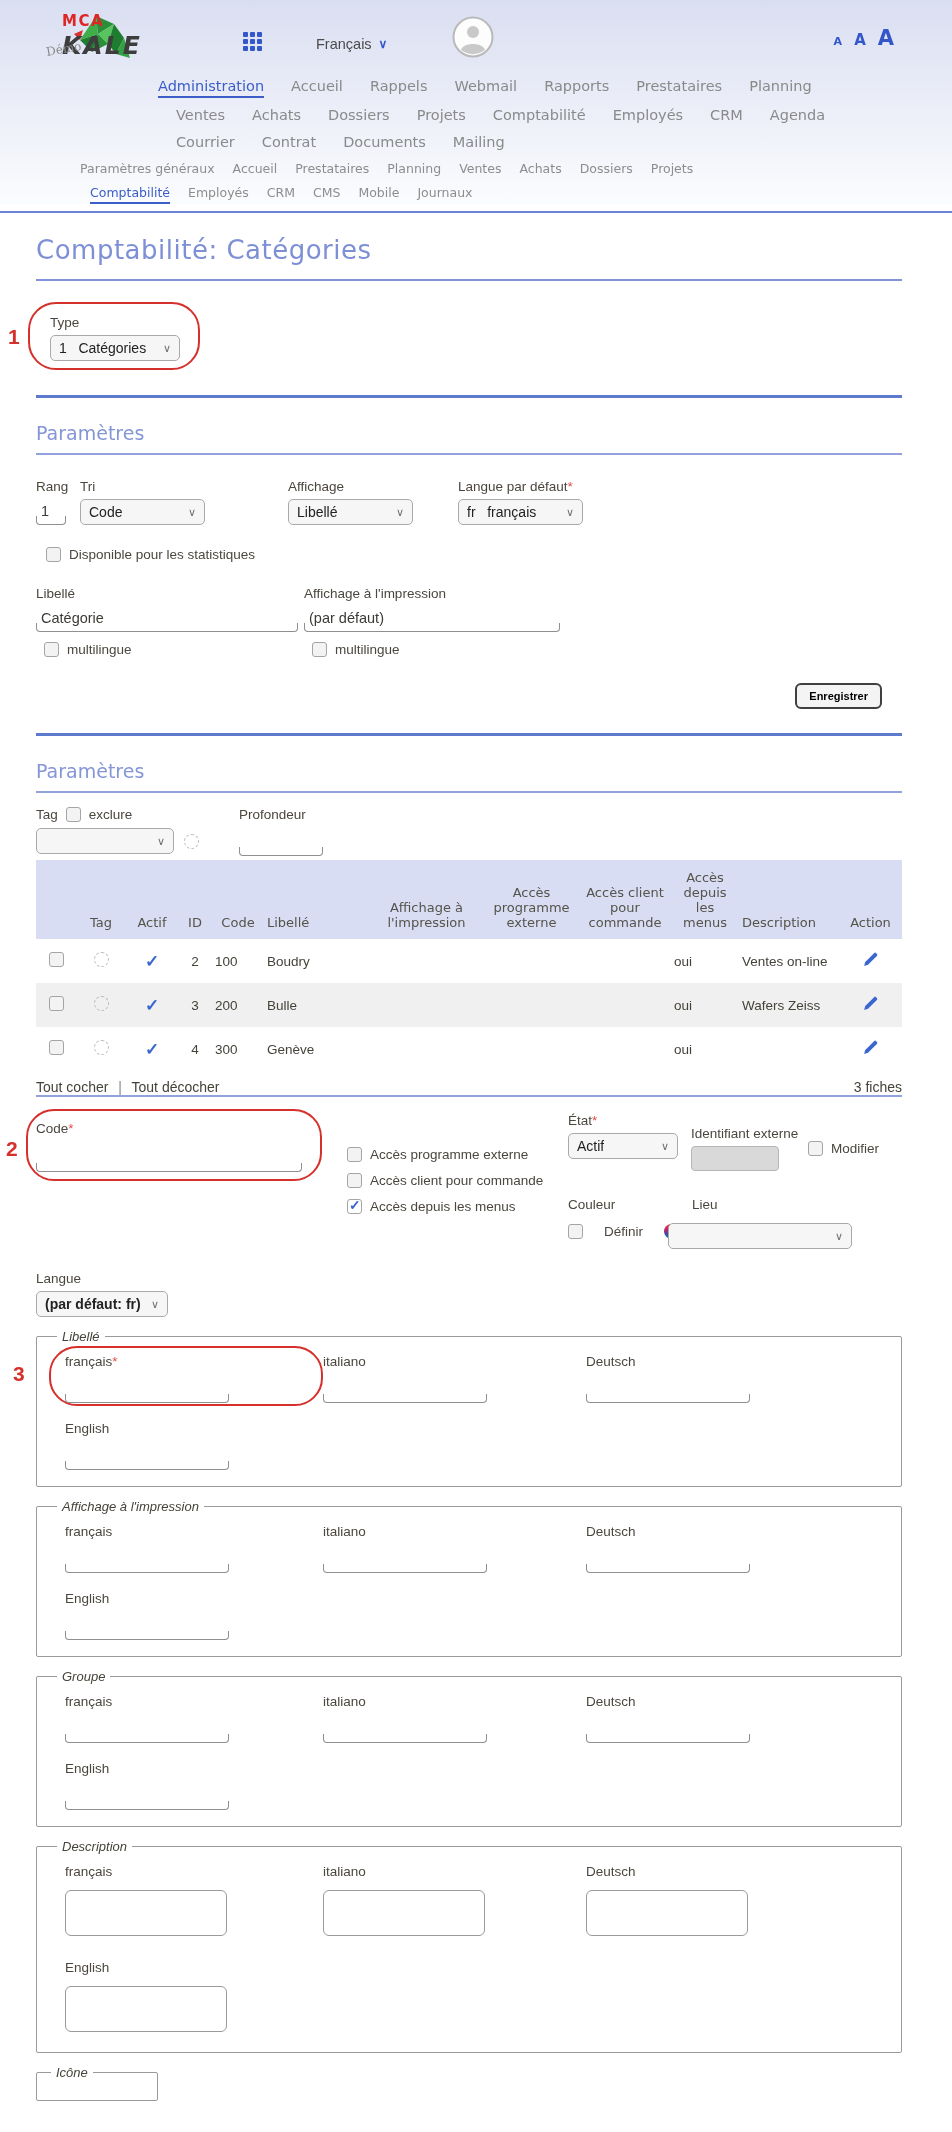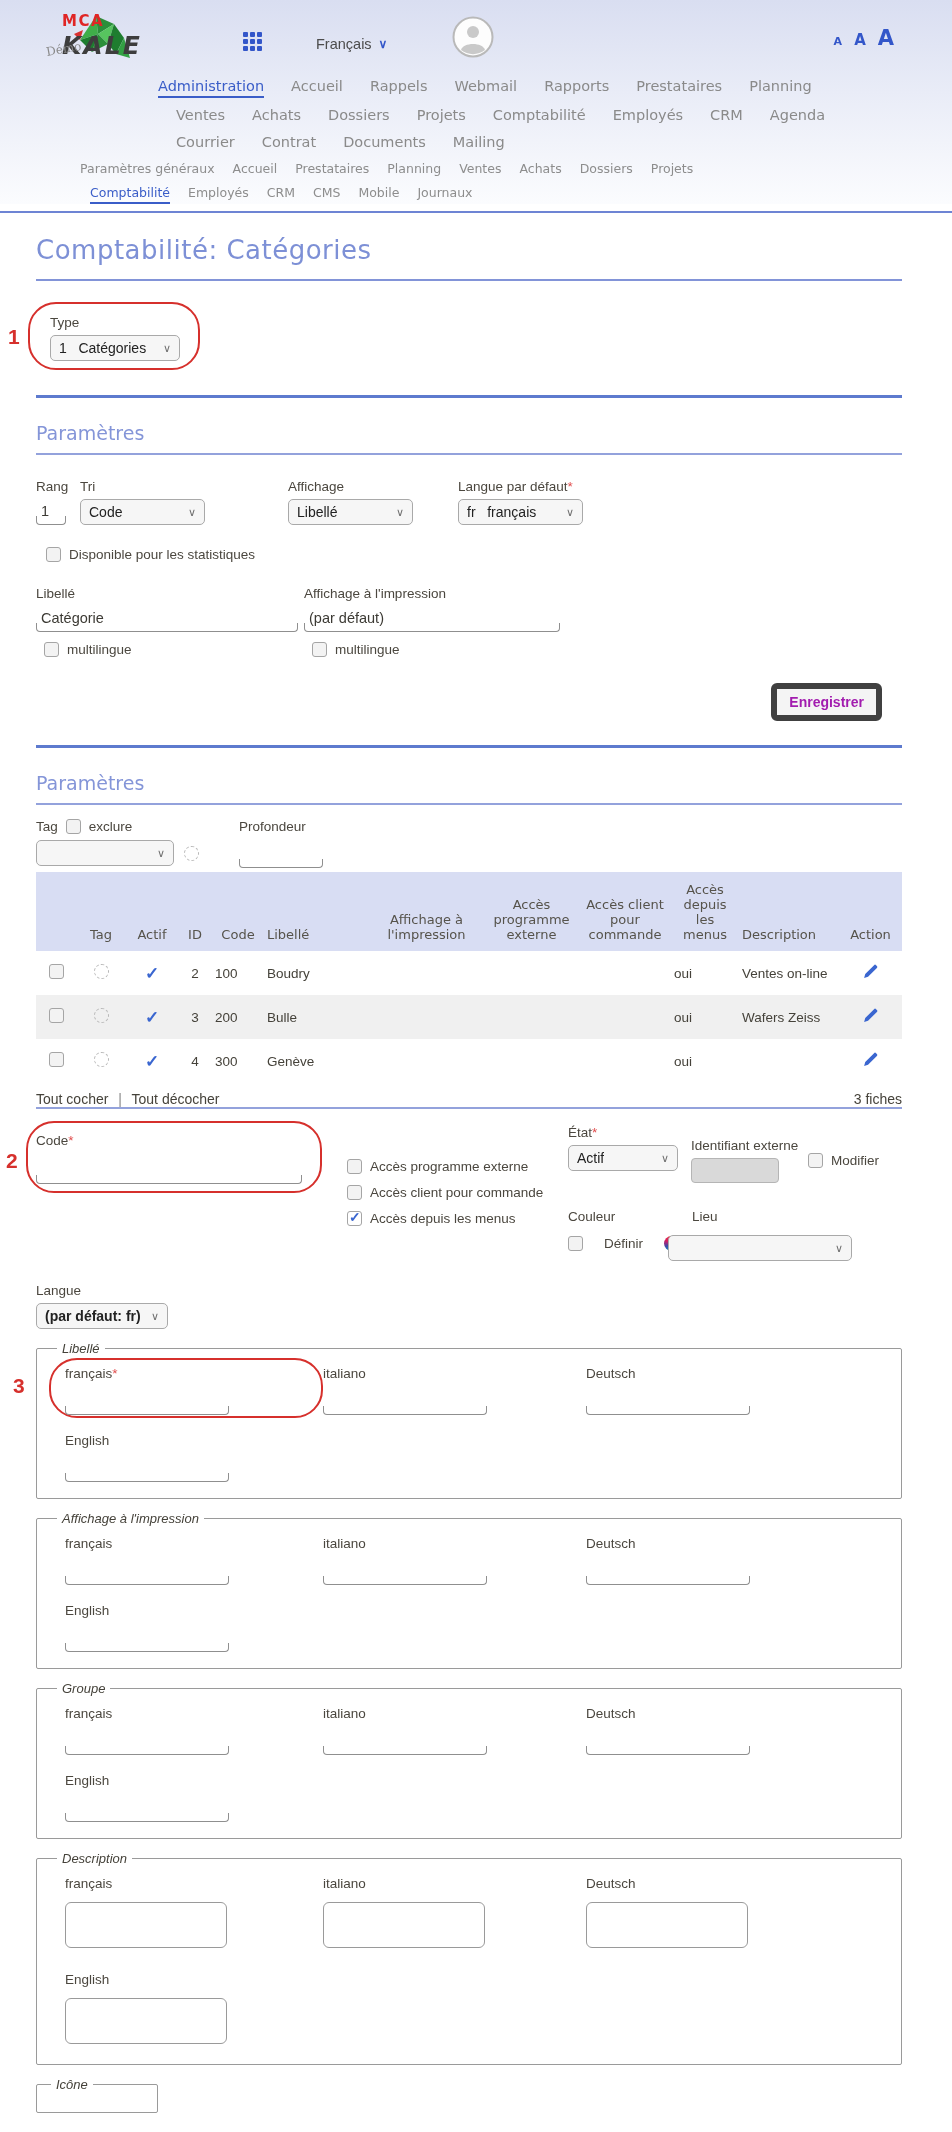--- a/index.html
+++ b/index.html
@@ -58,21 +58,21 @@
   .u-input input { border: none; outline: none; width: 100%; height: 100%; background: transparent; font: 14.5px "Liberation Sans", sans-serif; color: #3c3a34; padding: 0 5px 3px; }
   .u-input::after { content:""; position:absolute; left:0; right:0; bottom:0; height:8px; border-left:1px solid #8f8f8f; border-right:1px solid #8f8f8f; border-bottom:1px solid #8f8f8f; border-radius:0 0 4px 4px; pointer-events:none; }
   .uw262{width:262px}.uw256{width:256px}.uw266{width:266px}.uw164{width:164px}.uw84{width:84px}.uw30{width:30px}
 
   .checkbox { width:15px; height:15px; border:1px solid #a5a5a5; border-radius:3px; background:#f3f3f3; display:inline-block; flex:none; cursor:pointer; }
   .checkbox.checked { background:#fff; position:relative; }
   .checkbox.checked::after { content:"✓"; position:absolute; left:1px; top:-3px; color:#3a66d0; font-size:14px; font-weight:bold; }
   .radio-dashed { width:15px; height:15px; border:1px dashed #b8b8b8; border-radius:50%; display:inline-block; flex:none; cursor:pointer; }
   .cb-row { display:flex; align-items:center; gap:8px; font-size:13.5px; color:#4b473f; }
 
-  .btn { display:inline-flex; align-items:center; gap:7px; background:#f4f4f4; border:6px solid #404040; border-radius:6px; padding:5px 12px; font-size:14px; font-weight:600; color:#a21caf; cursor:pointer; font-family:"Liberation Sans",sans-serif; }
+  .btn { display:inline-flex; align-items:center; gap:7px; background:#f4f4f4; border:2px solid #404040; border-radius:6px; padding:5px 12px; font-size:11px; font-weight:600; color:#000000; cursor:pointer; font-family:"Liberation Sans",sans-serif; }
   .trash-icon { width:15px; height:16px; background:#3a66d0; border-radius:3px; position:relative; display:inline-block; }
   .trash-icon::after { content:"✕"; position:absolute; left:0; right:0; top:1px; text-align:center; color:#fff; font-size:9px; font-weight:bold; }
   .tag-circle { width:13px; height:13px; border-radius:50%; background:#3a66d0; display:inline-block; }
   .color-wheel { width:15px; height:15px; border-radius:50%; display:inline-block; background: conic-gradient(#e53935,#fdd835,#43a047,#00acc1,#3949ab,#d81b60,#e53935); }
 
   
   table.cat-table { border-collapse: collapse; table-layout: fixed; width: 866px; margin-top: 4px; }
   .cat-table th { background:#d8ddf3; font-weight:normal; font-size:13px; color:#56534b; vertical-align:bottom; padding:10px 3px 9px; text-align:center; font-family:"DejaVu Sans",sans-serif; }
   .cat-table td { font-size:13.5px; color:#45423a; padding:6px 3px; height:44px; text-align:center; }
   .cat-table tr.alt td { background:#f0f0f0; }

